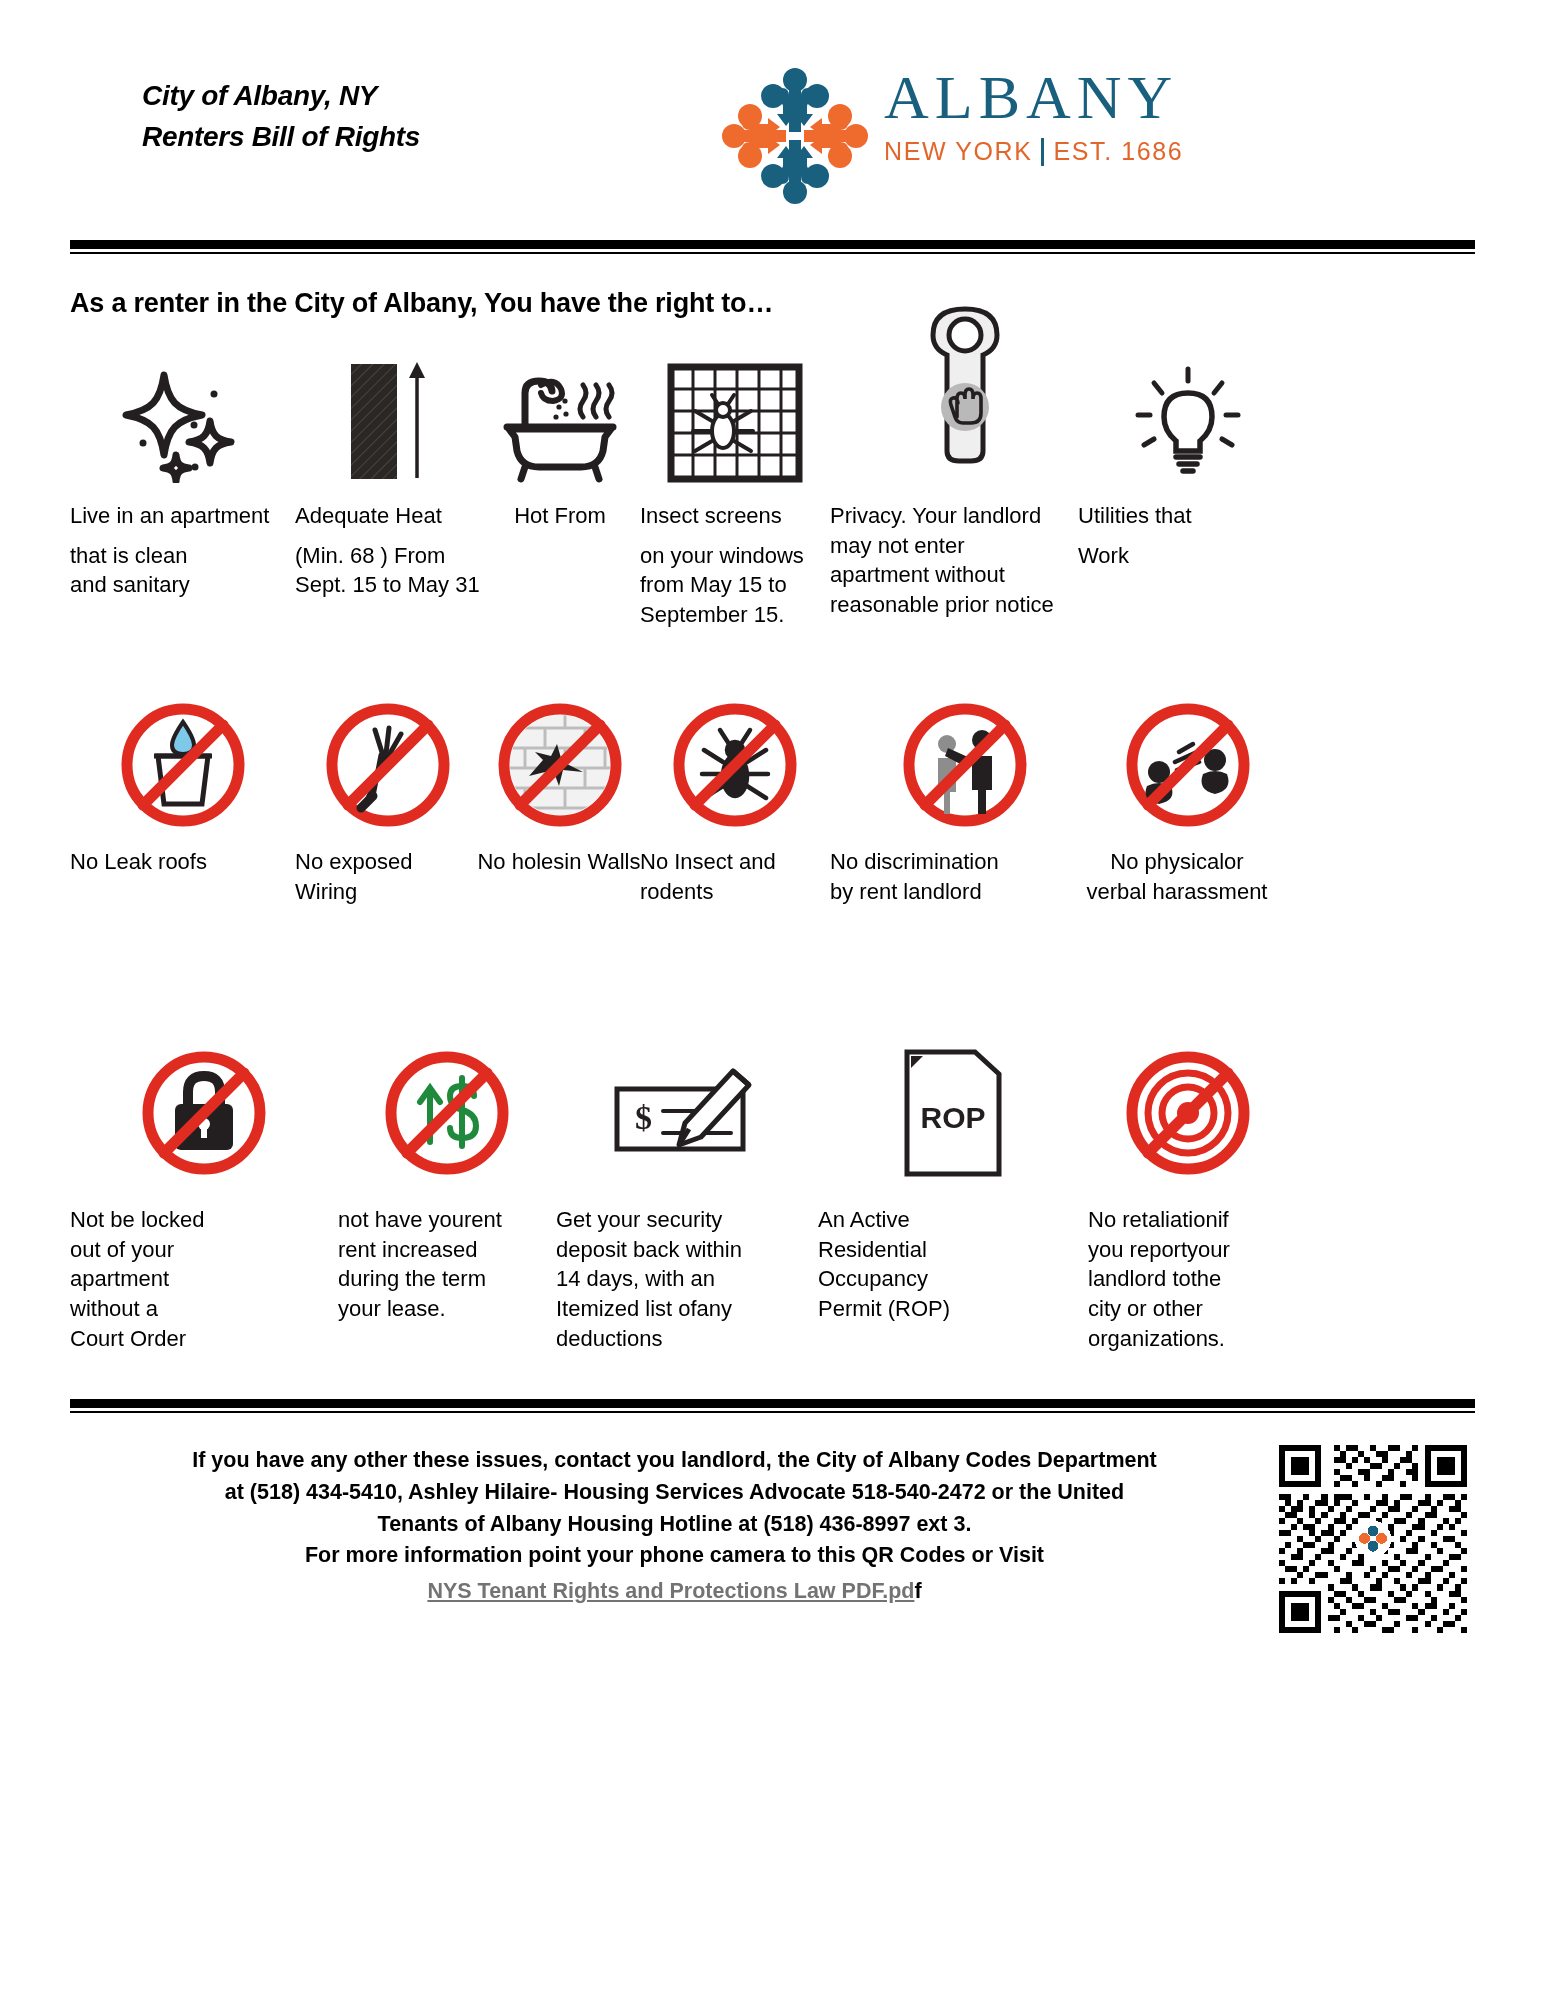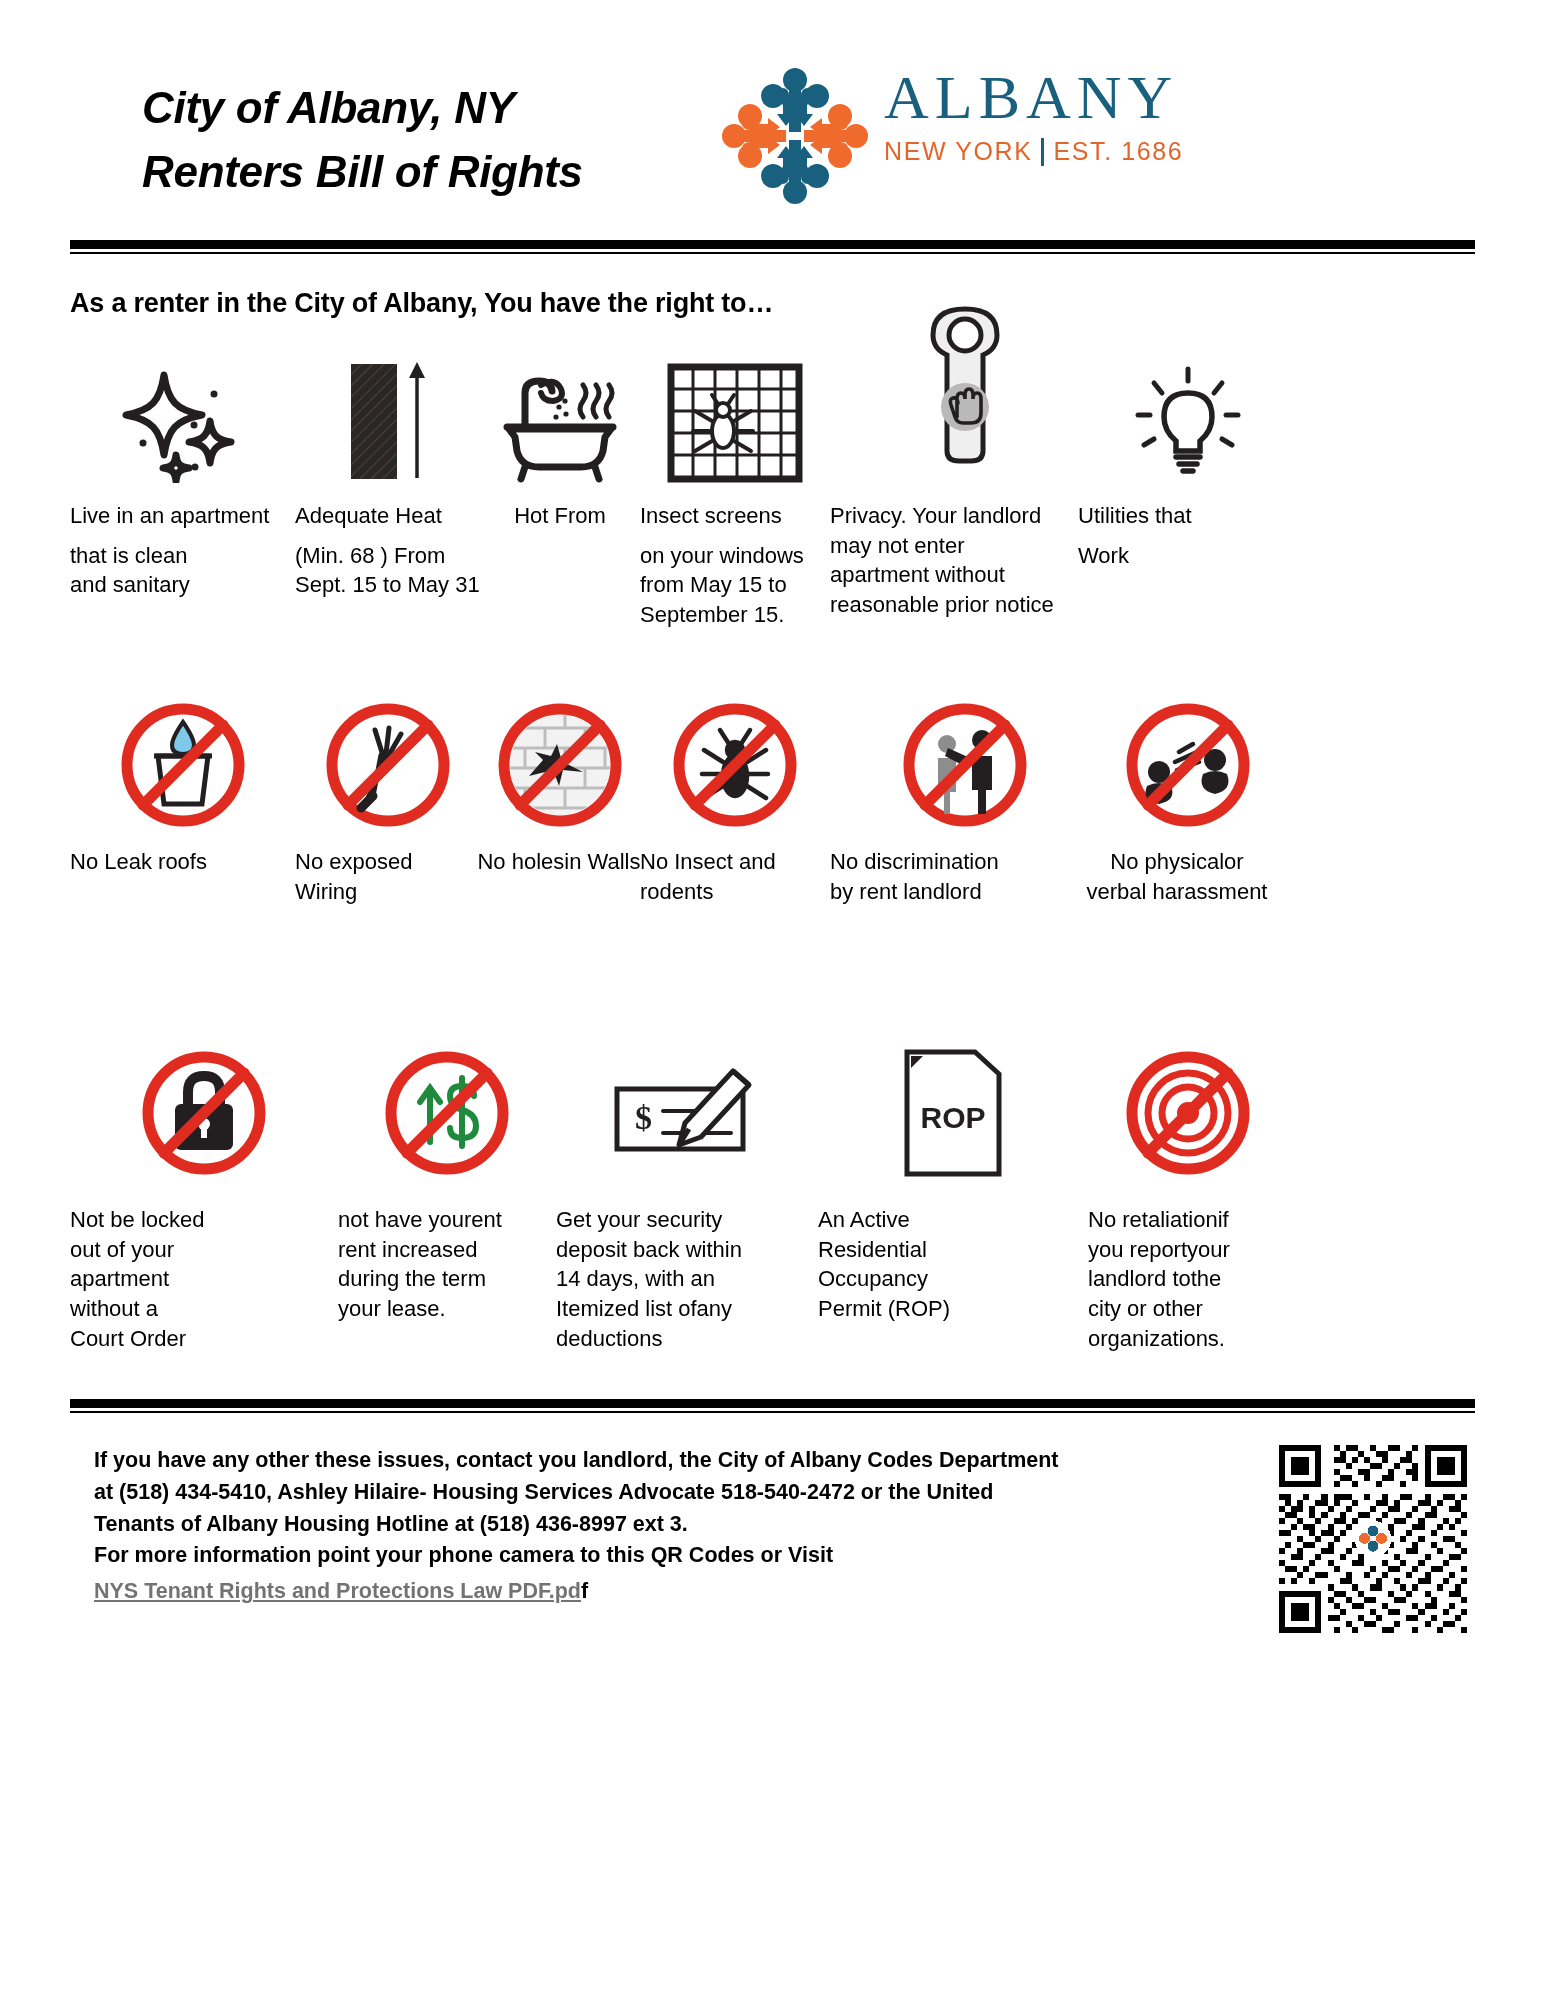--- a/index.html
+++ b/index.html
@@ -27,21 +27,21 @@
   }
   .title-block {
     flex: 0 0 620px;
     padding-left: 72px;
     padding-top: 18px;
   }
   .title-line {
     font-family: "Liberation Sans", sans-serif;
     font-style: italic;
     font-weight: bold;
-    font-size: 44px;
+    font-size: 28px;
     line-height: 1.45;
     letter-spacing: -0.3px;
     color: #000;
     white-space: nowrap;
   }
   .logo-block {
     flex: 1 1 auto;
     display: flex;
     align-items: flex-start;
     justify-content: flex-start;
@@ -118,20 +118,21 @@
 
   
   .footer-rule { padding: 0 70px; margin-top: 56px; }
   .footer {
     display: flex;
     align-items: flex-start;
     padding: 26px 70px 0 70px;
   }
   .footer-text {
     flex: 1 1 auto;
+    text-align: center;
     font-size: 21.5px;
     font-weight: bold;
     line-height: 1.48;
     padding-left: 24px;
     padding-top: 6px;
   }
   .footer-link {
     color: #737373;
     text-decoration: underline;
     font-weight: bold;

